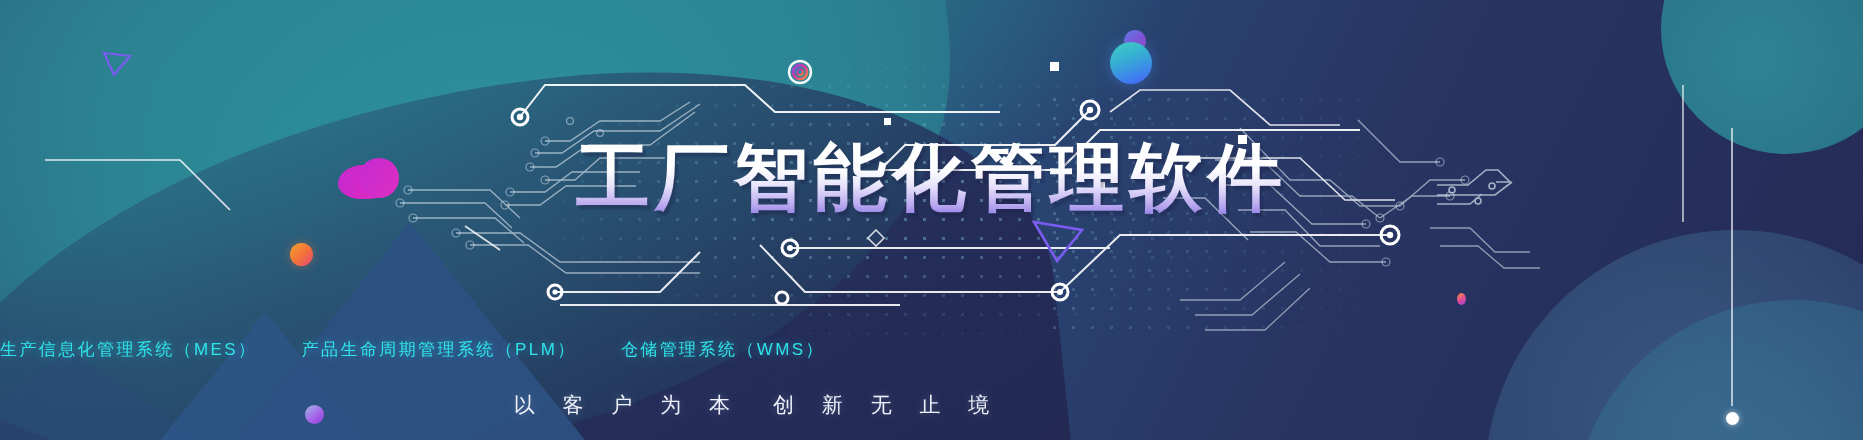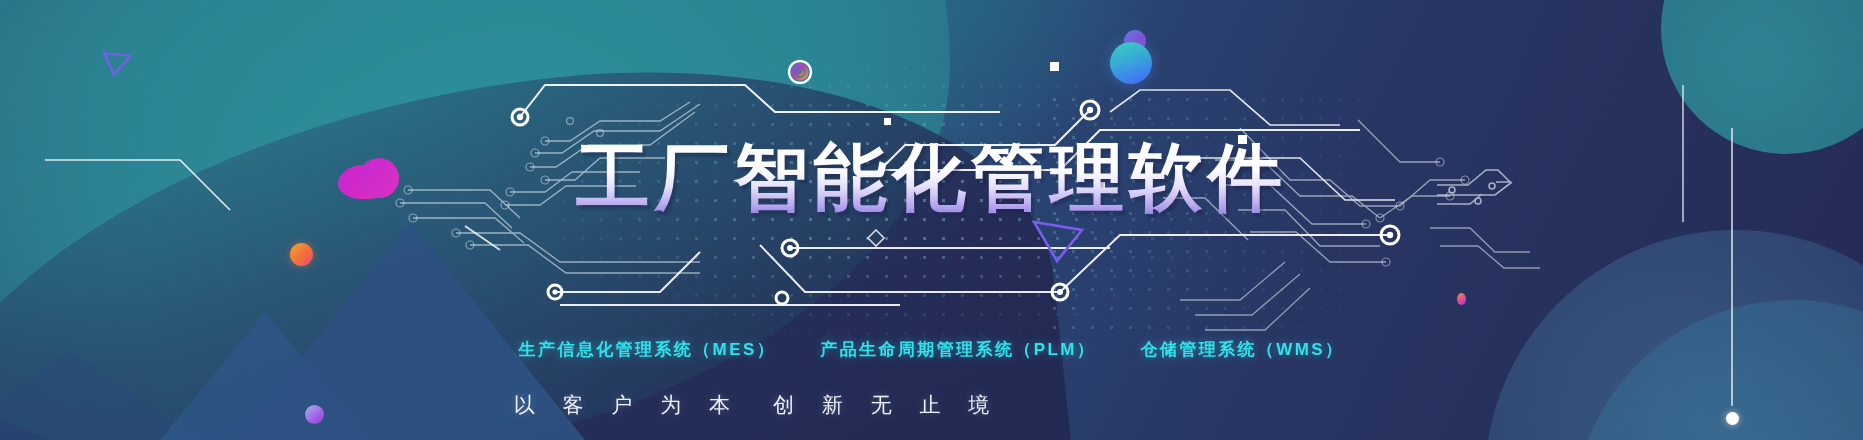--- a/index.html
+++ b/index.html
@@ -119,22 +119,22 @@
   }
   .title-shadow{
     position:absolute;left:0;top:128px;width:1863px;text-align:center;
     font-size:74px;font-weight:bold;letter-spacing:5px;
     font-family:"DejaVu Sans","Liberation Sans",sans-serif;
     color:rgba(25,30,70,.35);line-height:1;white-space:nowrap;
     transform:translate(3px,4px);
     filter:blur(1px);
   }
   .subtitle{
-    position:absolute;left:0;top:326px;width:1863px;text-align:center;
-    font-size:17px;font-weight:bold;color:#2fe3ea;letter-spacing:2.4px;
+    position:absolute;left:0;top:326px;width:1863px;
+    font-size:17px;font-weight:normal;color:#2fe3ea;letter-spacing:2.4px;
     text-shadow:0 0 9px rgba(47,227,234,.45);
     white-space:nowrap;
   }
   .subtitle span{display:inline-block;}
   .sub-gap{width:30px;}
   .tagline{
     position:absolute;left:0;top:379px;width:1514px;text-align:center;
     font-size:21px;color:#eef1fb;letter-spacing:11px;
     text-shadow:0 0 8px rgba(200,215,255,.28);
     white-space:nowrap;

